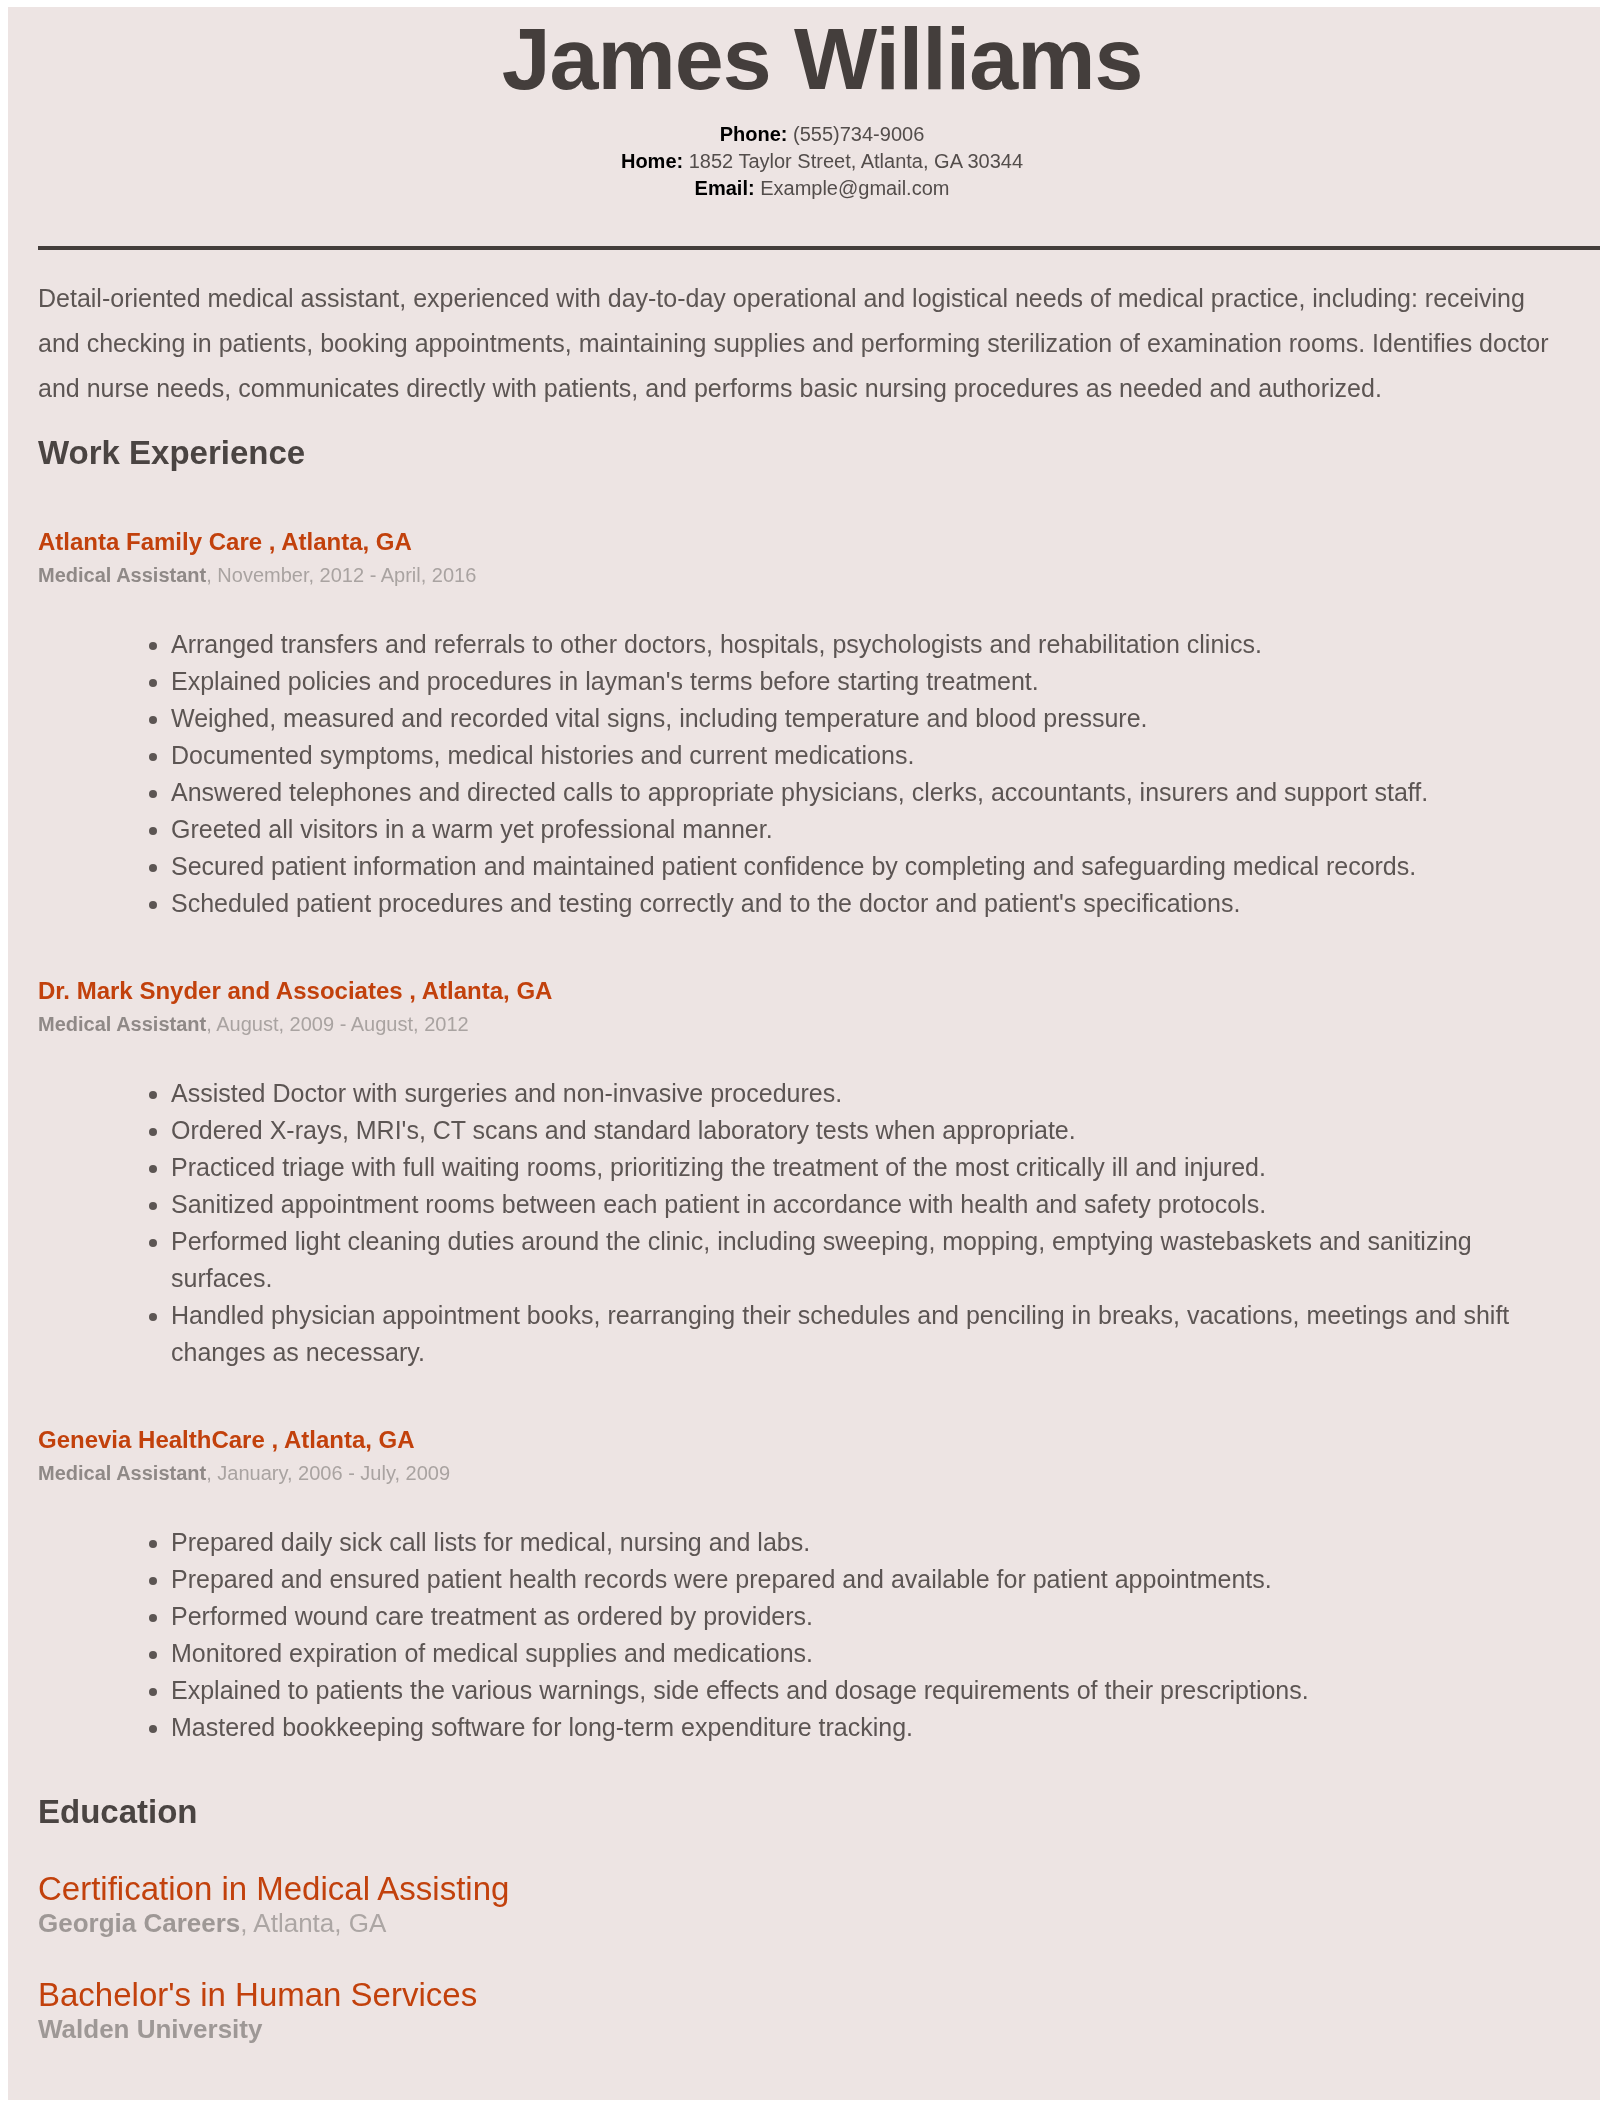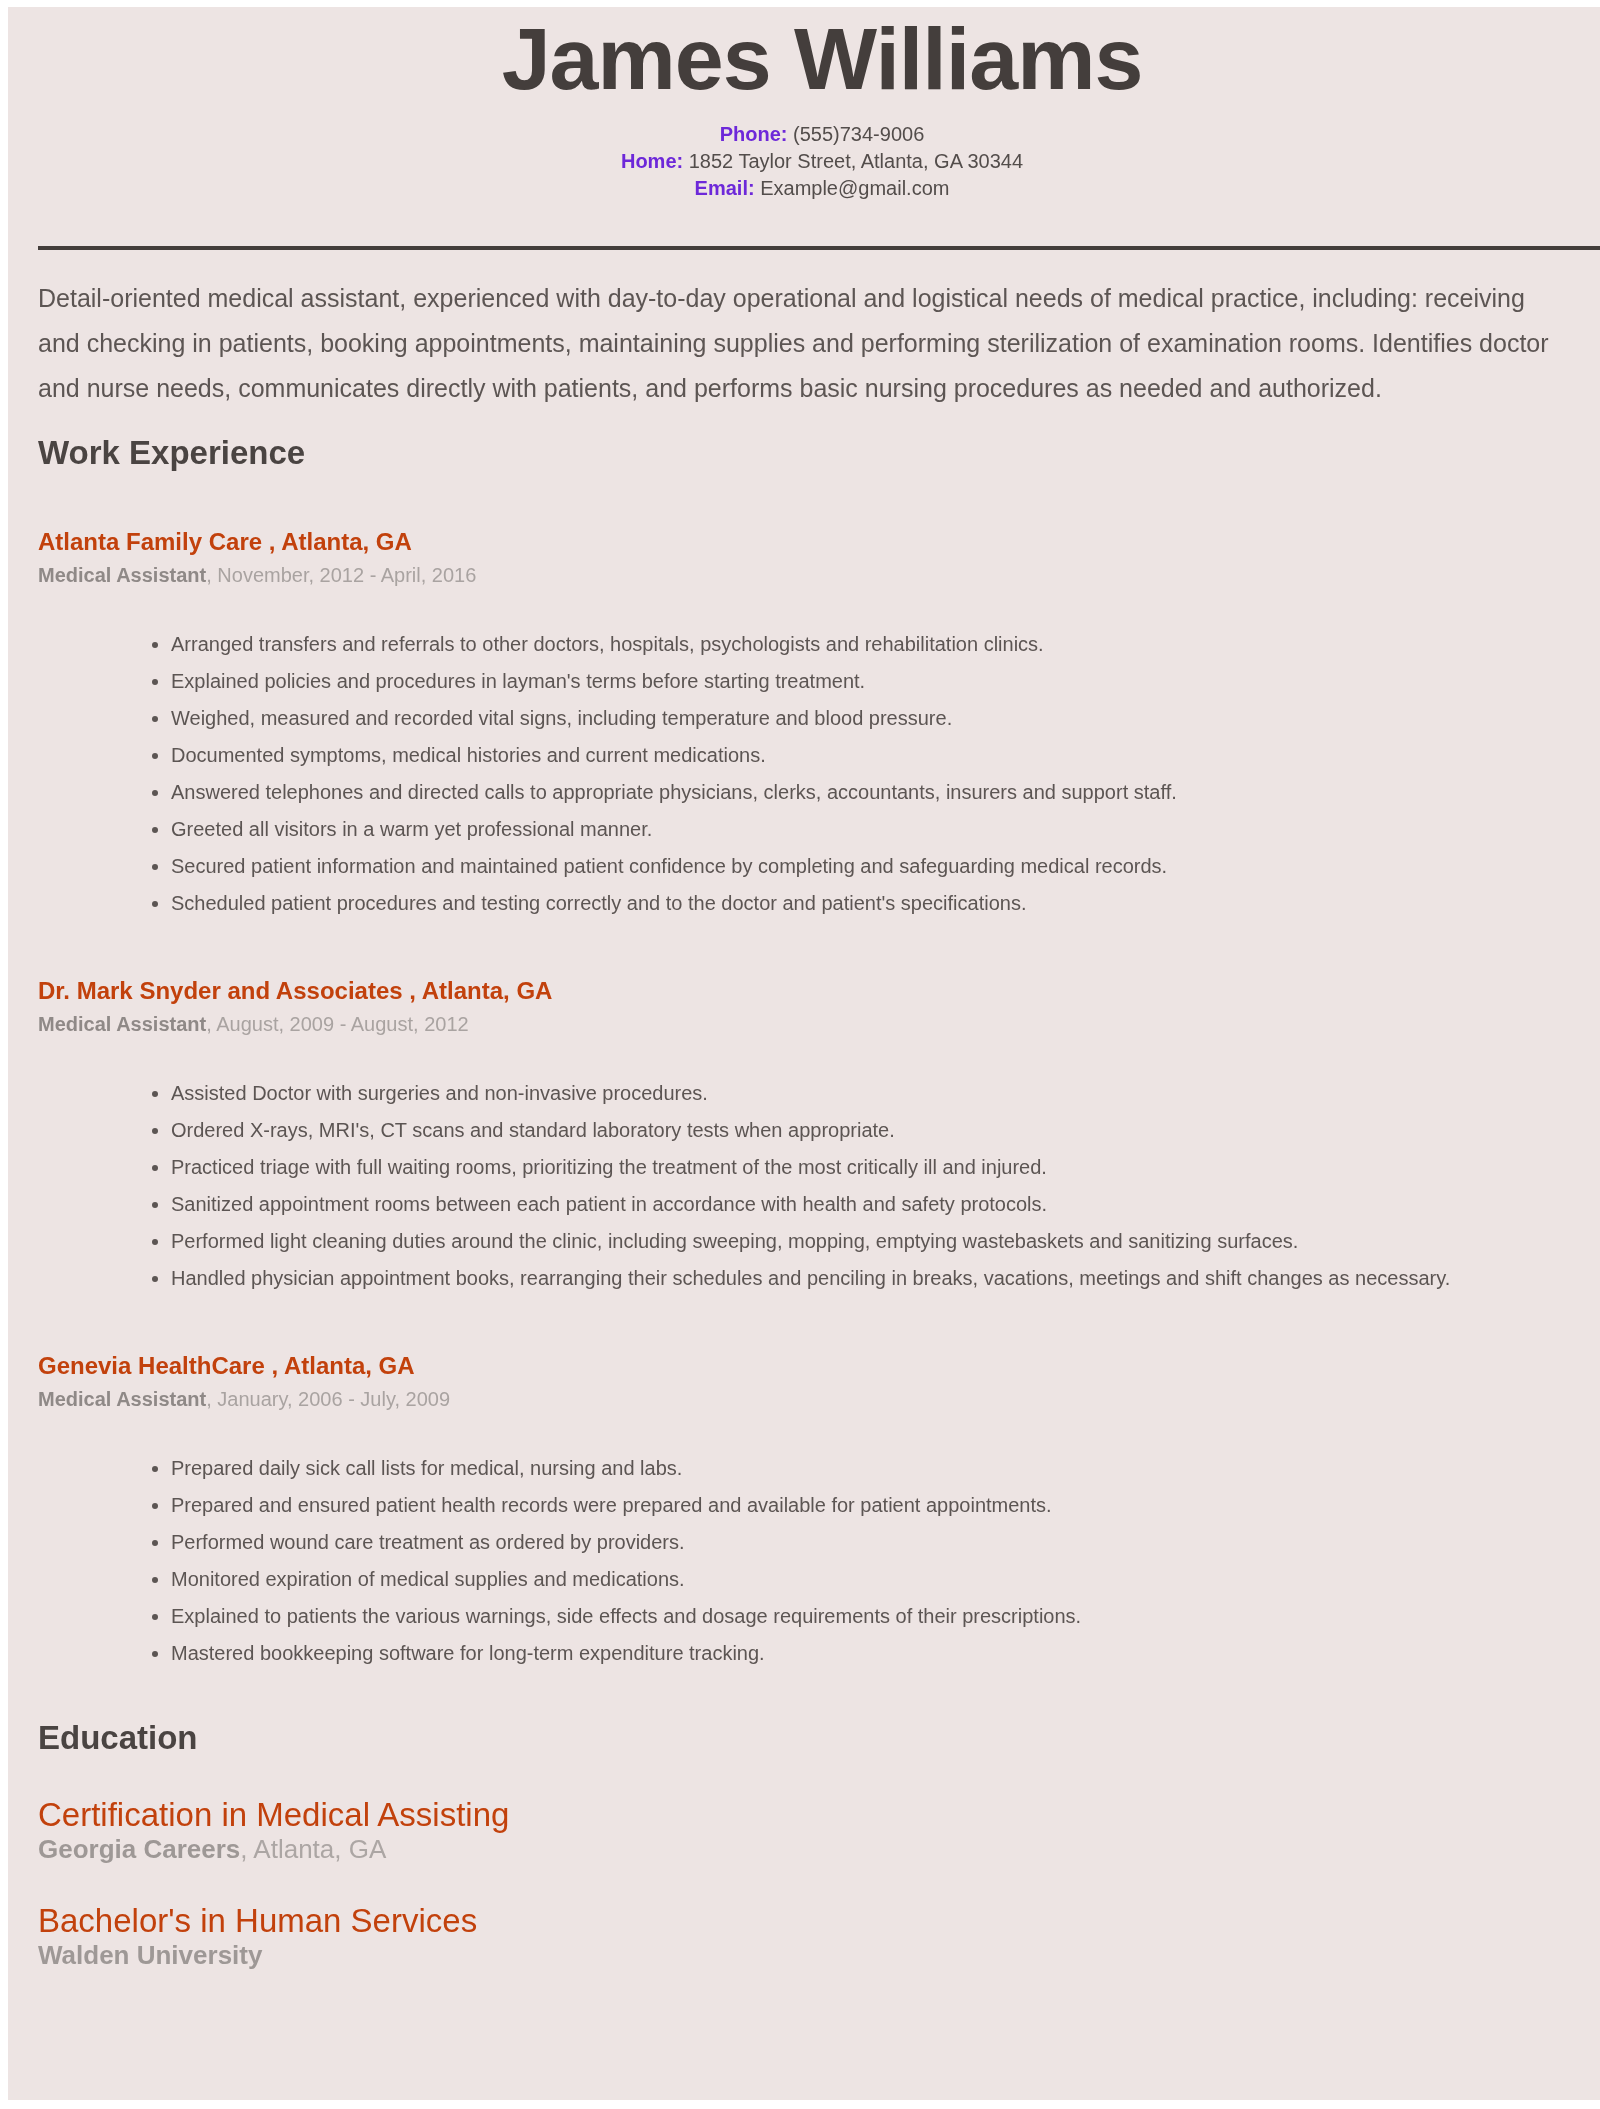--- a/index.html
+++ b/index.html
@@ -33,21 +33,21 @@
     font-weight: bold;
     color: #443E3C;
     letter-spacing: -1px;
   }
   .contact {
     margin-top: 16px;
     text-align: center;
     font-size: 20px;
     line-height: 27px;
   }
-  .contact-label { font-weight: bold; color: #6d28d9; }
+  .contact-label { font-weight: bold; color: #000000; }
   .contact-value { color: #534D4B; }
 
   .rule {
     border: none;
     height: 4px;
     background: #433D3B;
     margin: 44px 30px 0 30px;
   }
 
   
@@ -77,21 +77,21 @@
   .job-title-line { font-size: 20px; line-height: 33px; }
   .job-title { font-weight: bold; color: #8F8987; }
   .job-dates { color: #A9A3A1; }
 
   ul.bullets {
     margin: 34px 0 0 0;
     padding-left: 133px;
     list-style: disc outside;
   }
   ul.bullets li {
-    font-size: 20px;
+    font-size: 25px;
     line-height: 37px;
     color: #5C5553;
     max-width: 1390px;
   }
 
   
   .edu-entry { margin-top: 38px; }
   .edu-entry.first { margin-top: 40px; }
   .edu-degree {
     font-size: 33px;

